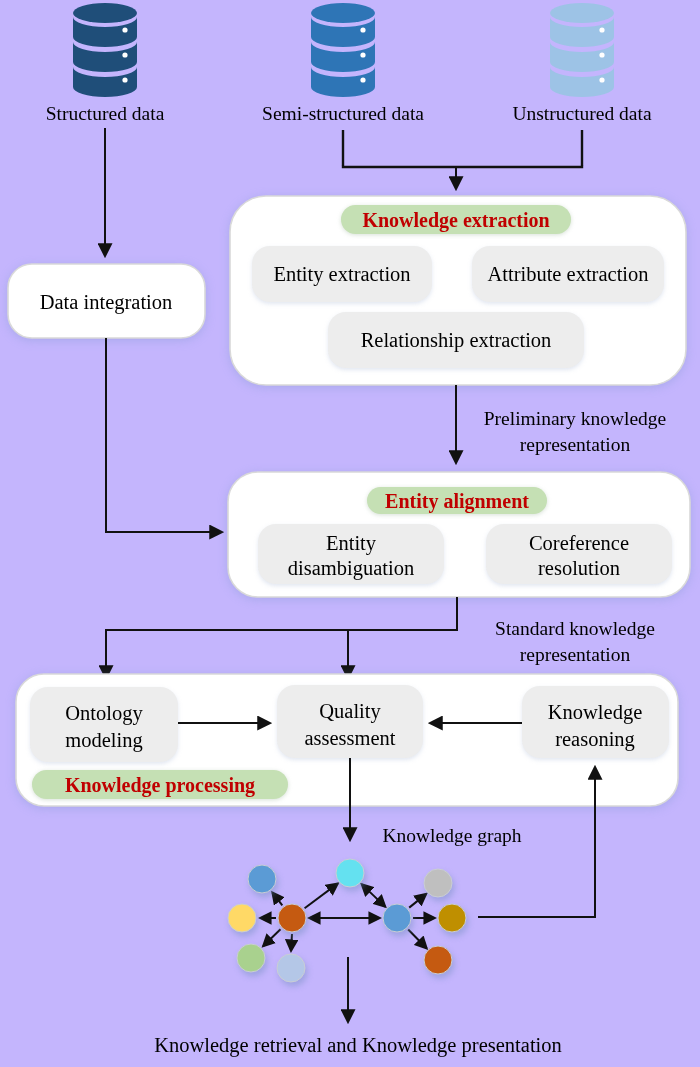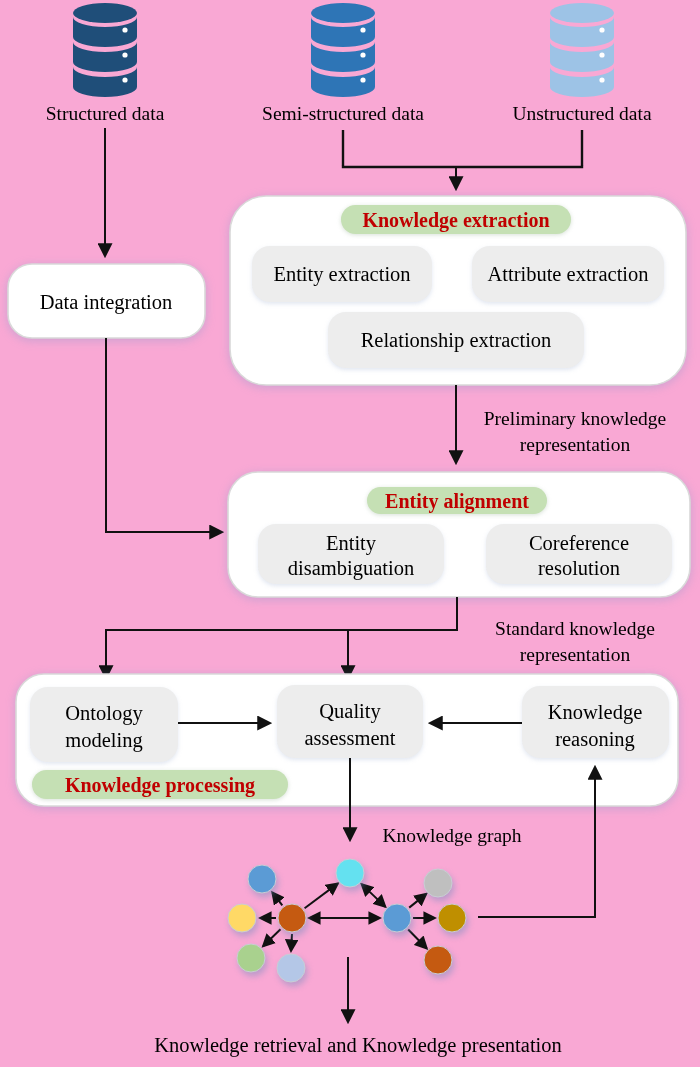--- a/index.html
+++ b/index.html
@@ -1,16 +1,16 @@
 <!DOCTYPE html>
 <html><head>
 <meta charset="utf-8">
 <style>
   html,body{margin:0;padding:0;background:#fff;}
-  .stage{width:700px;height:1067px;position:relative;background:#f9a8d4;}
+  .stage{width:700px;height:1067px;position:relative;background:#c4b5fd;}
   svg text{font-family:"Liberation Serif","DejaVu Serif",serif;dominant-baseline:central;}
   .t-label{font-size:19.5px;}
   .t-box{font-size:20.5px;}
   .t-pill{font-size:20px;font-weight:bold;}
   .t-note{font-size:19.5px;}
   .ln{stroke:#111;stroke-width:2;fill:none;}
   .ln-thick{stroke:#111;stroke-width:2.4;fill:none;}
   .container{fill:#ffffff;stroke-width:1.6;filter:drop-shadow(0 2px 5px rgba(120,150,205,0.35));}
   .itembox{filter:drop-shadow(0 2px 2px rgba(140,160,200,0.25));}
   .pill{filter:drop-shadow(0 1px 2px rgba(140,170,140,0.35));}

